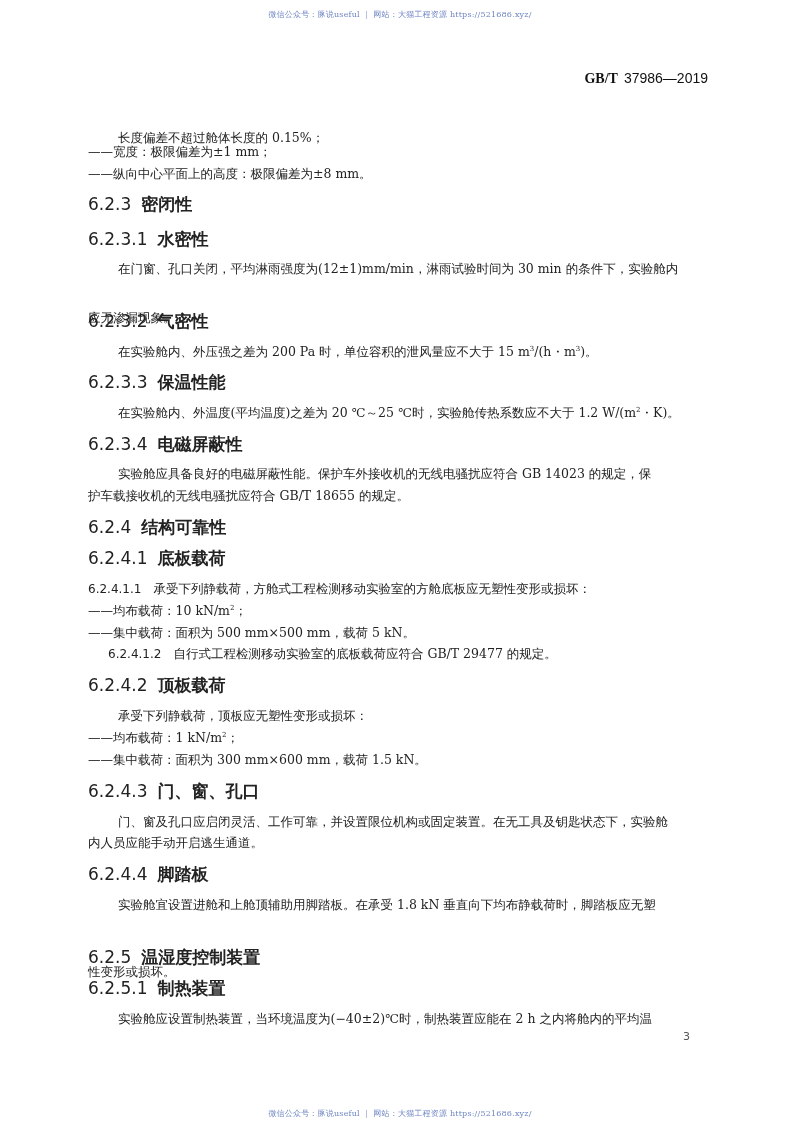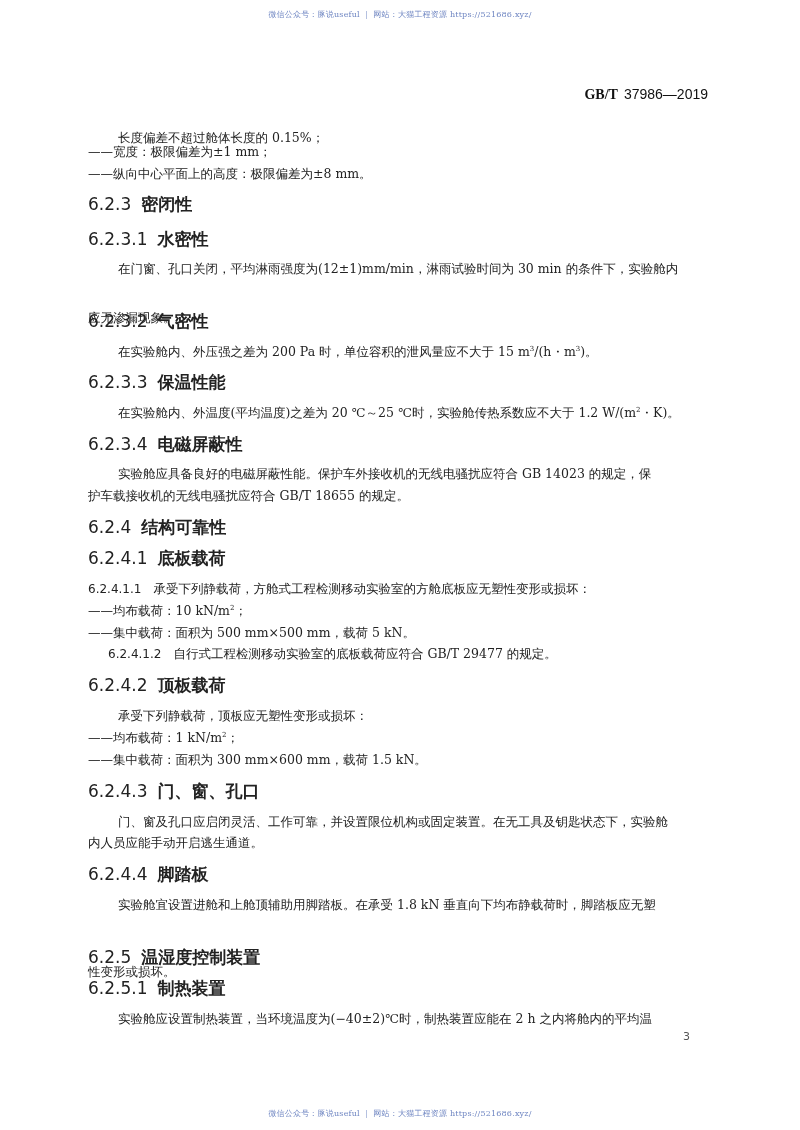--- a/index.html
+++ b/index.html
@@ -9,21 +9,21 @@
     color: #222222;
   }
   .watermark {
     position: absolute; left: 0; width: 800px; text-align: center;
     font-size: 8px; color: #6f86c2; letter-spacing: 0.2px;
     font-family: "DejaVu Serif", serif;
   }
   .watermark.top { top: 9px; }
   .watermark.bottom { top: 1108px; }
   .std-code {
-    position: absolute; top: 86px; right: 92px;
+    position: absolute; top: 70px; right: 92px;
     font-family: "Liberation Sans", "DejaVu Sans", sans-serif;
     font-size: 14px; color: #111;
   }
   .std-code .gbt { font-family: "Liberation Serif", serif; font-weight: bold; margin-right: 6px; }
   .line { position: absolute; left: 88px; white-space: nowrap; font-size: 12.5px; line-height: 18px; }
   .indent { left: 118px; }
   .heading {
     font-family: "DejaVu Sans", "Liberation Sans", sans-serif; font-size: 17px;
   }
   .heading .num { display: inline-block; margin-right: 10px; }

